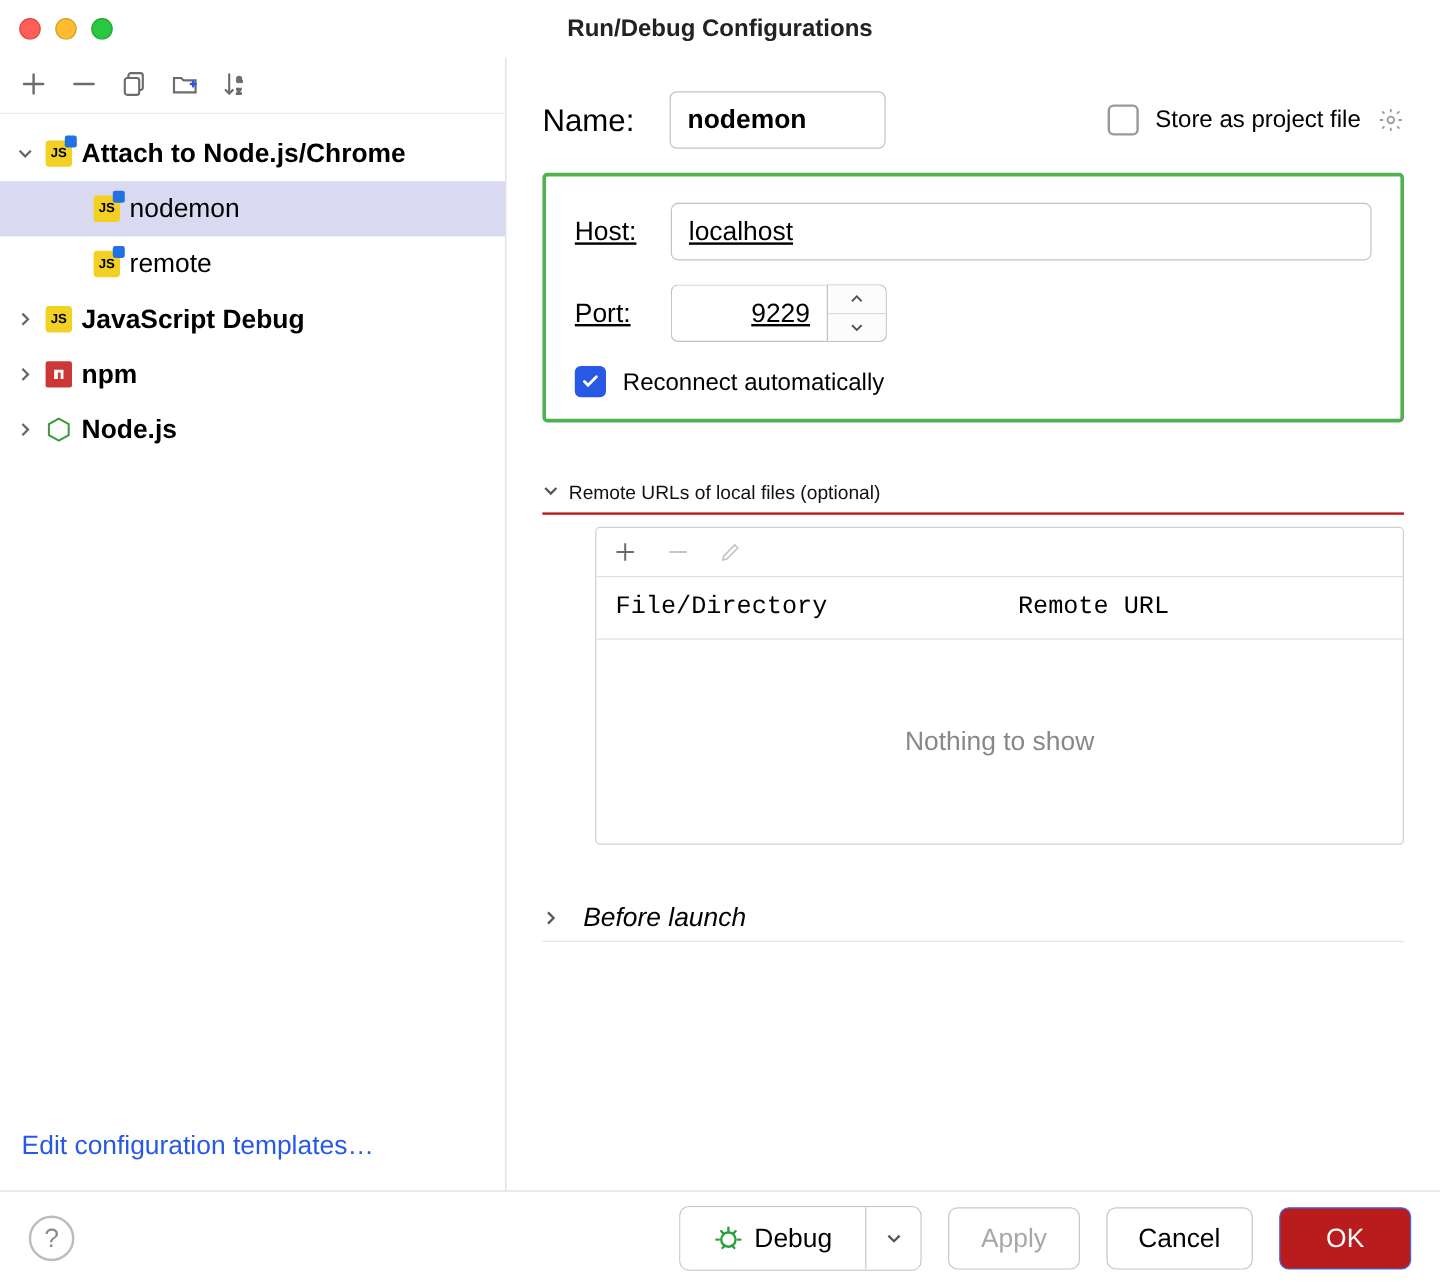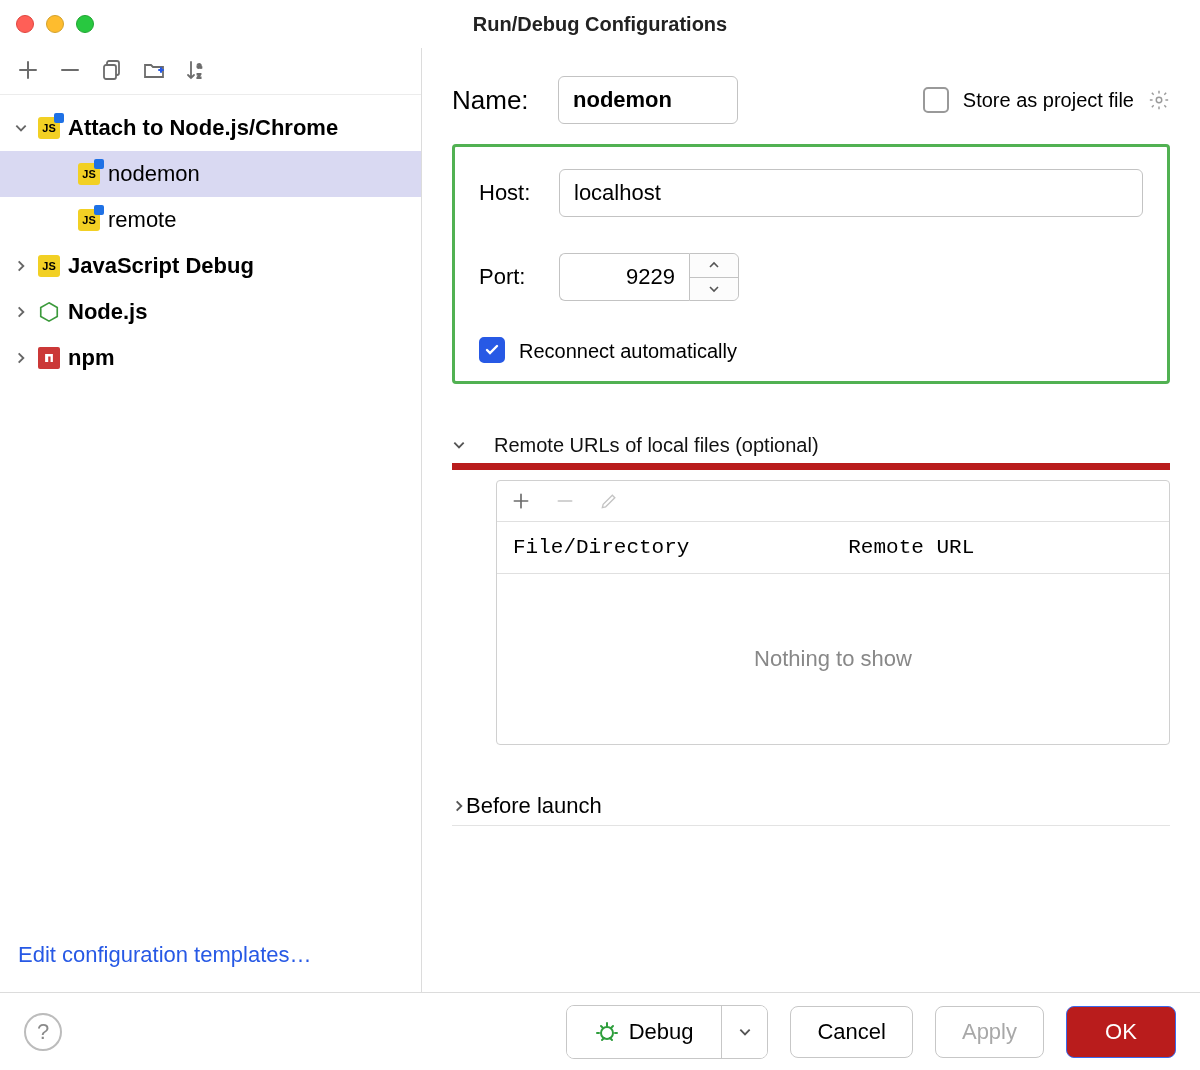--- a/index.html
+++ b/index.html
@@ -95,42 +95,42 @@
   }
   .chk.checked{ background:#2759e5; border-color:#2759e5;}
   .chk.checked svg{color:#fff;}
   .gear-icon{ color:#9a9a9a; width:22px;height:22px;}
 
   .green-box {
     border:3px solid #51b152; border-radius:4px;
     padding: 22px 24px 18px 24px;
     margin-top:16px;
   }
-  .gb-row{ display:flex; align-items:center; gap:20px; margin-bottom:36px;}
+  .gb-row{ display:flex; align-items:center; gap:20px; margin-bottom:20px;text-decoration:underline;}
   .gb-row:last-child{ margin-bottom:0;}
   .gb-label{ width:60px; font-size:22px;}
   .host-input{ flex:1; }
   .port-wrap{ display:flex; }
   .port-input{ width:130px; border-right:none; border-radius:6px 0 0 6px; text-align:right;}
   .spinner{
     width:50px; border:1px solid #c3c3c3; border-radius:0 6px 6px 0;
     display:flex; flex-direction:column;
   }
   .spin-btn{ flex:1; display:flex;align-items:center;justify-content:center; border:none;background:#fcfcfc;}
   .spin-btn:first-child{ border-bottom:1px solid #c3c3c3; border-radius:0 6px 0 0;}
   .spin-btn:last-child{ border-radius:0 0 6px 0;}
   .spin-btn svg{width:12px;height:8px;color:#555;}
 
   .reconnect-row{ display:flex; align-items:flex-end; gap:14px;}
 
   
   .section-header{
-    display:flex; align-items:center; gap:28px;
-    font-size:20px; color:#111; margin-top:50px; margin-bottom:10px;
-    border-bottom:7px solid #b91c1c; padding-bottom:6px;
+    display:flex; align-items:center; gap:8px;
+    font-size:16px; color:#111; margin-top:50px; margin-bottom:10px;
+    border-bottom:2px solid #b91c1c; padding-bottom:6px;
   }
   .caret-down svg{width:14px;height:14px;color:#555;}
   .caret-right svg{width:14px;height:14px;color:#555;}
 
   .mapping-box{
     border:1px solid #d0d0d0; border-radius:4px;
     margin-left:44px;
   }
   .mapping-toolbar{
     display:flex; gap:24px; padding:10px 14px;
@@ -141,23 +141,23 @@
     display:flex; padding:14px 16px; border-bottom:1px solid #e0e0e0; font-size:21px;font-family:Liberation Mono, monospace;
   }
   .mapping-head .col1{ flex:1.1;}
   .mapping-head .col2{ flex:1;}
   .mapping-empty{
     height:170px; display:flex;align-items:center;justify-content:center;
     color:#888; font-size:22px;
   }
 
   .before-launch{
-    display:flex; align-items:center; gap:0;
+    display:flex; align-items:center; gap:20px;
     font-size:22px; margin-top:48px;
-    border-bottom:1px solid #e3e3e3; padding-bottom:6px;
+    border-bottom:1px solid #e3e3e3; padding-bottom:6px;font-style:italic;
   }
 
   
   .bottom-bar{
     height:78px; border-top:1px solid #dcdcdc;
     display:flex; align-items:center; padding:0 24px; gap:22px;
   }
   .help-ico{
     width:38px;height:38px;border:2px solid #bcbcbc;border-radius:50%;
     display:flex;align-items:center;justify-content:center;color:#8a8a8a;font-size:22px;
@@ -270,43 +270,43 @@
           </span>
         <span class="node-label bold">JavaScript Debug</span>
       </div>
 
       <div class="tree-row depth1">
         <span class="caret">
             <svg viewBox="0 0 12 12">
               <path d="M4 2l4 4-4 4" stroke="#666" fill="none" stroke-width="1.6"></path>
             </svg>
           </span>
-        <span class="node-icon node-icon-green">
-          <svg viewBox="0 0 24 24" width="22" height="22">
-              <path d="M12 2l9 5v10l-9 5-9-5V7z" fill="none" stroke="#3c9a3c" stroke-width="1.8"></path>
-            </svg>
-        </span>
-        <span class="node-label bold">Node.js</span>
-      </div>
-
-      <div class="tree-row depth1">
-        <span class="caret">
-            <svg viewBox="0 0 12 12">
-              <path d="M4 2l4 4-4 4" stroke="#666" fill="none" stroke-width="1.6"></path>
-            </svg>
-          </span>
         <span class="node-icon">
             <span class="npm-icon">
               <svg viewBox="0 0 18 18" width="14" height="14">
                 <rect x="2" y="2" width="14" height="14" fill="#cb3837"></rect>
                 <path d="M4 4h10v10H11V7H8v7H4z" fill="#fff"></path>
               </svg>
             </span>
           </span>
         <span class="node-label bold">npm</span>
+      </div>
+
+      <div class="tree-row depth1">
+        <span class="caret">
+            <svg viewBox="0 0 12 12">
+              <path d="M4 2l4 4-4 4" stroke="#666" fill="none" stroke-width="1.6"></path>
+            </svg>
+          </span>
+        <span class="node-icon node-icon-green">
+          <svg viewBox="0 0 24 24" width="22" height="22">
+              <path d="M12 2l9 5v10l-9 5-9-5V7z" fill="none" stroke="#3c9a3c" stroke-width="1.8"></path>
+            </svg>
+        </span>
+        <span class="node-label bold">Node.js</span>
       </div>
 
     </div>
 
     <div class="left-footer">
       <button class="link-btn">Edit configuration templates…</button>
     </div>
 
   </div>
 
@@ -414,16 +414,16 @@
         </svg>
       <span>Debug</span>
     </button>
     <button class="debug-caret">
       <svg viewBox="0 0 12 8">
           <path d="M2 2l4 4 4-4" stroke="currentColor" fill="none" stroke-width="1.6"></path>
         </svg>
     </button>
   </div>
 
+  <button class="btn btn-disabled">Apply</button>
   <button class="btn">Cancel</button>
-  <button class="btn btn-disabled">Apply</button>
   <button class="btn btn-primary">OK</button>
 </div>
 
 </body></html>

